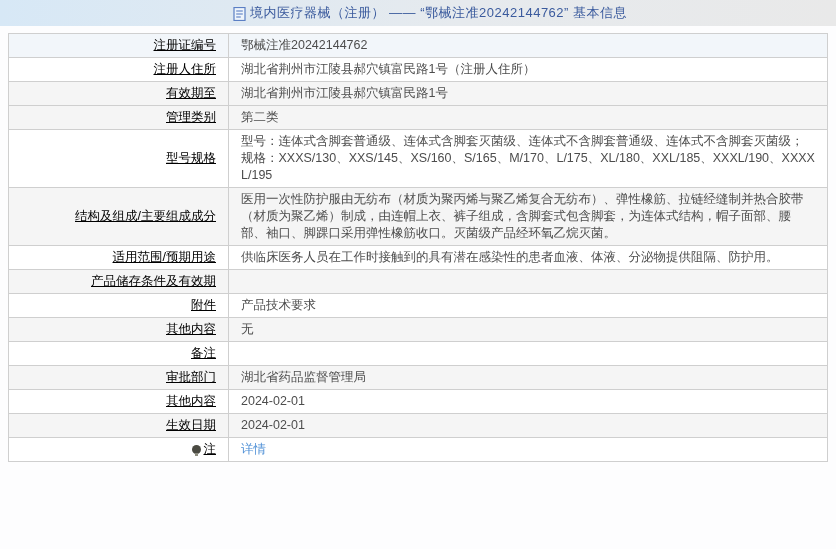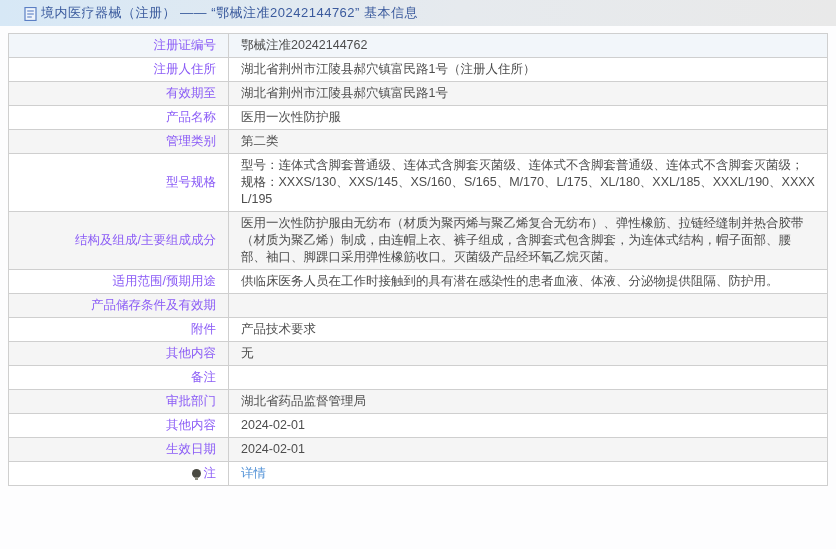--- a/index.html
+++ b/index.html
@@ -19,20 +19,21 @@
   .page { width: 836px; height: 549px; overflow: hidden; background: #fdfdfe; }
 
   .header-bar {
     height: 26px;
     line-height: 26px;
     padding-left: 24px;
     background: linear-gradient(to right, var(--header-band-left, #d7e8f6), #e6eaee 55%, var(--header-band-right, #e9e9e9));
     display: flex;
     align-items: center;
     gap: 4px;
+    justify-content: center;
   }
   .header-title {
     color: var(--title-blue);
     font-size: 13px;
     letter-spacing: 0.5px;
     white-space: nowrap;
   }
   .doc-icon { display: inline-flex; margin-top: 1px; }
 
   table.info-table {
@@ -46,22 +47,23 @@
     font-size: 12.5px;
     color: var(--text-gray);
     line-height: 17px;
     padding: 3px 12px;
     vertical-align: middle;
     word-break: break-all;
   }
   .info-table td.label-cell {
     width: 220px;
     text-align: right;
-    color: #8b5cf6;
+    color: #000000;
     white-space: nowrap;
+    text-decoration: underline;
   }
   .row-first  { background: var(--row-first); }
   .row-gray   { background: var(--row-gray); }
   .row-white  { background: #ffffff; }
 
   .value-cell a {
     color: var(--link-blue);
     text-decoration: none;
   }
 
@@ -105,24 +107,20 @@
     <td class="value-cell">鄂械注准20242144762</td>
   </tr>
         <tr class="row-white">
     <td class="label-cell">注册人住所</td>
     <td class="value-cell">湖北省荆州市江陵县郝穴镇富民路1号（注册人住所）</td>
   </tr>
         <tr class="row-gray">
     <td class="label-cell">有效期至</td>
     <td class="value-cell">湖北省荆州市江陵县郝穴镇富民路1号</td>
   </tr>
-        <tr class="row-white">
-    <td class="label-cell">产品名称</td>
-    <td class="value-cell">医用一次性防护服</td>
-  </tr>
         <tr class="row-gray">
     <td class="label-cell">管理类别</td>
     <td class="value-cell">第二类</td>
   </tr>
         <tr class="row-white">
     <td class="label-cell">型号规格</td>
     <td class="value-cell">型号：连体式含脚套普通级、连体式含脚套灭菌级、连体式不含脚套普通级、连体式不含脚套灭菌级；规格：XXXS/130、XXS/145、XS/160、S/165、M/170、L/175、XL/180、XXL/185、XXXL/190、XXXXL/195</td>
   </tr>
         <tr class="row-gray">
     <td class="label-cell">结构及组成/主要组成成分</td>

